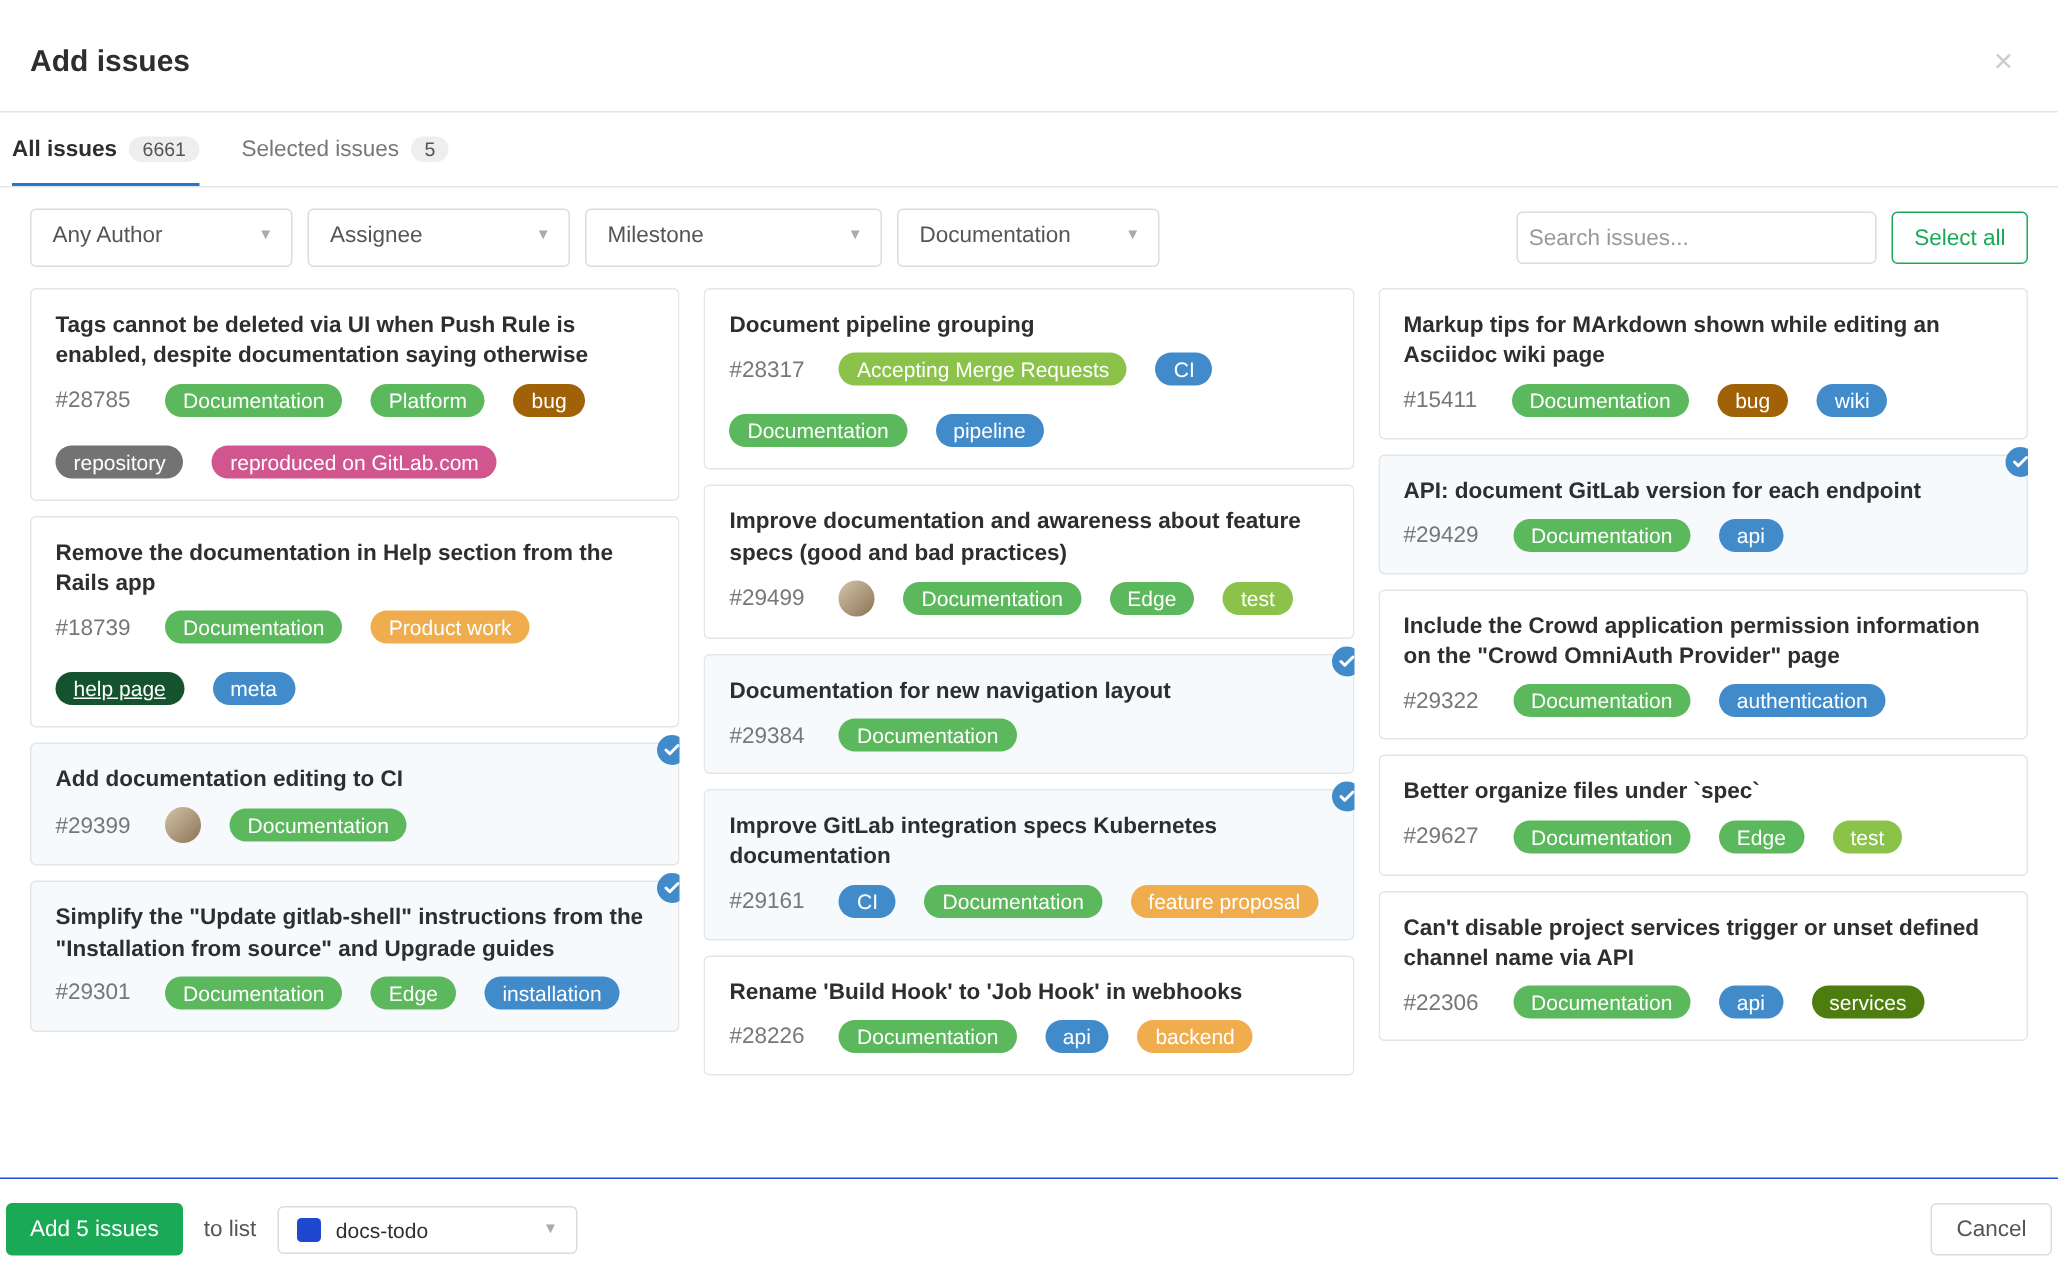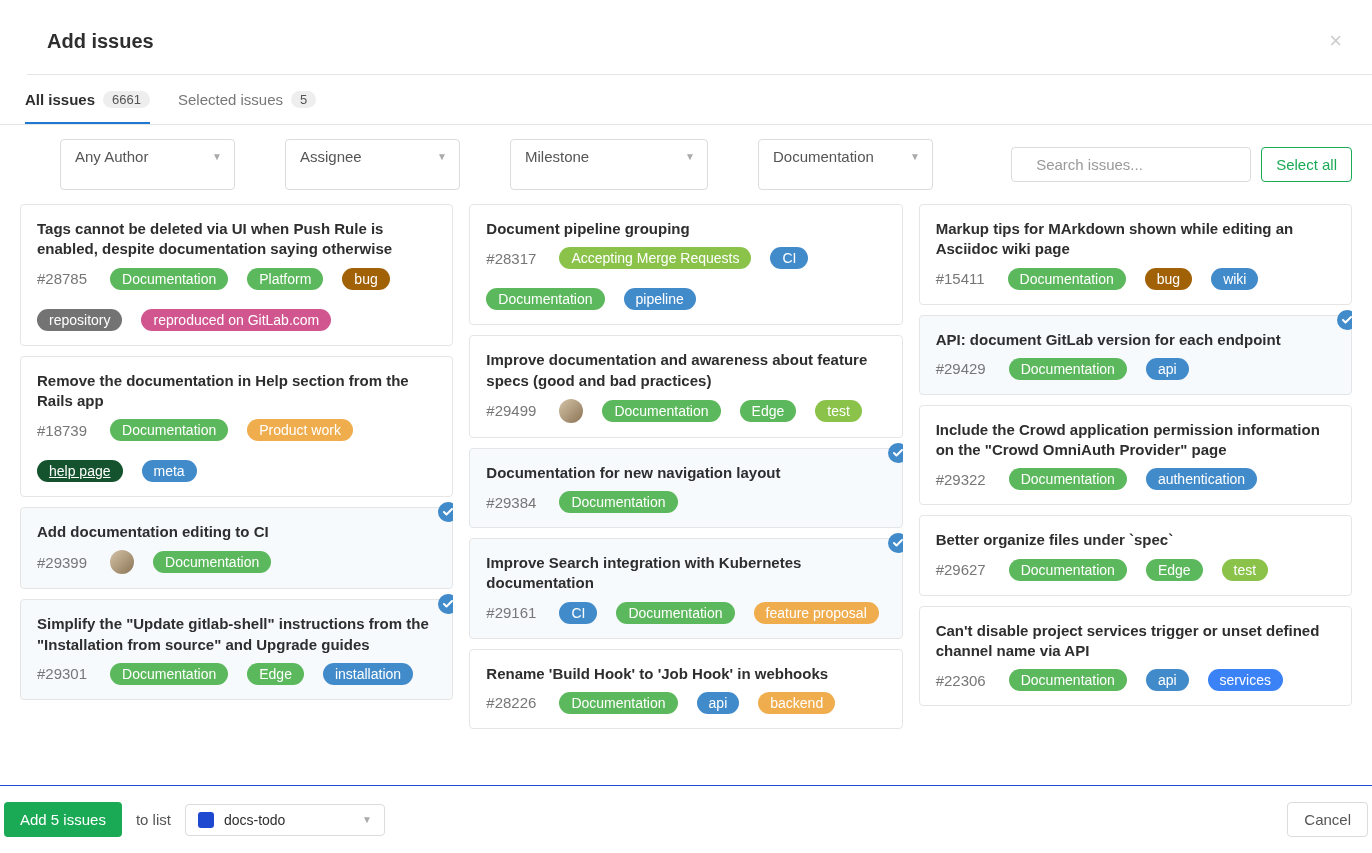--- a/index.html
+++ b/index.html
@@ -1,29 +1,29 @@
 <!DOCTYPE html>
 <html><head>
 <meta charset="utf-8">
 <style>
 * { box-sizing: border-box; margin: 0; padding: 0; }
 body { font-family: -apple-system, BlinkMacSystemFont, "Segoe UI", Helvetica, Arial, sans-serif; background: #fff; color: #2e2e2e; font-size: 14px; }
 .modal { width: 1372px; height: 853px; background: #fff; display: flex; flex-direction: column; overflow: hidden; }
-.header { padding: 24px 20px 16px; border-bottom: 1px solid #e5e5e5; display: flex; justify-content: space-between; align-items: center; margin-left: 27px; }
+.header { padding: 24px 20px 16px; border-bottom: 1px solid #e5e5e5; display: flex; justify-content: space-between; align-items: center; }
 .header h2 { font-size: 20px; font-weight: 600; color: #2e2e2e; }
 .close { font-size: 22px; color: #ccc; cursor: pointer; padding: 4px 10px; }
-.tabs { display: flex; gap: 28px; padding: 0 25px; border-bottom: 1px solid #e5e5e5; }
+.tabs { display: flex; gap: 28px; padding: 0 8px; border-bottom: 1px solid #e5e5e5; }
 .tab { padding: 16px 0 14px; cursor: pointer; color: #777; font-size: 15px; display: flex; align-items: center; gap: 8px; border-bottom: 2px solid transparent; }
 .tab.active { color: #2e2e2e; font-weight: 600; border-bottom: 2px solid #1f78d1; }
 .count { background: #eee; color: #555; border-radius: 10px; padding: 1px 9px; font-size: 13px; font-weight: 500; }
 .filters { display: flex; gap: 10px; padding: 14px 20px; align-items: center; }
-.dropdown { border: 1px solid #dcdcdc; border-radius: 4px; background: #fff; padding: 8px 12px 24px 14px; display: flex; justify-content: space-between; align-items: center; cursor: pointer; color: #555; font-size: 15px; margin-left: 40px; }
+.dropdown { border: 1px solid #dcdcdc; border-radius: 4px; background: #fff; padding: 8px 12px 12px 14px; display: flex; justify-content: space-between; align-items: center; cursor: pointer; color: #555; font-size: 15px; }
 .dropdown .chev { font-size: 10px; color: #aaa; margin-left: 8px; }
 .spread { flex: 1; }
-.search { border: 1px solid #dcdcdc; border-radius: 4px; padding: 8px 24px; width: 240px; font-size: 15px; color: #555; }
+.search { border: 1px solid #dcdcdc; border-radius: 4px; padding: 8px 7px; width: 240px; font-size: 15px; color: #555; }
 .search::placeholder { color: #999; }
 .selectall { border: 1px solid #1aaa55; color: #1aaa55; background: #fff; border-radius: 4px; padding: 8px 14px; cursor: pointer; font-size: 15px; }
 .content { flex: 1; padding: 0 20px 8px; overflow: hidden; }
 .columns { display: flex; gap: 16px; height: 100%; }
 .col { flex: 1; display: flex; flex-direction: column; gap: 10px; overflow: hidden; }
 .card { border: 1px solid #e5e5e5; border-radius: 4px; padding: 14px 16px; position: relative; background: #fff; cursor: pointer; }
 .card.selected { background: #f6fafd; }
 .card-title { font-size: 15px; font-weight: 600; color: #2e2e2e; line-height: 1.35; margin-bottom: 8px; }
 .meta { display: flex; flex-wrap: wrap; gap: 19px; align-items: center; }
 .issueno { color: #777; font-size: 15px; margin-right: 4px; }
@@ -41,21 +41,21 @@
 .l-install { background: #428BCA; }
 .l-accept { background: #8BC34A; }
 .l-ci { background: #428BCA; }
 .l-pipeline { background: #428BCA; }
 .l-test { background: #8BC34A; }
 .l-feature { background: #f0ad4e; }
 .l-api { background: #428BCA; }
 .l-backend { background: #f0ad4e; }
 .l-wiki { background: #428BCA; }
 .l-auth { background: #428BCA; }
-.l-services { background: #3b82f6; }
+.l-services { background: #4d7c0f; }
 .check { position: absolute; top: -6px; right: -6px; width: 20px; height: 20px; border-radius: 50%; background: #428BCA; display: flex; align-items: center; justify-content: center; }
 .check svg { width: 12px; height: 12px; }
 .footer { border-top: 1px solid #1d4ed8; padding: 16px 4px; display: flex; align-items: center; gap: 14px; }
 .btn-primary { background: #1aaa55; color: #fff; border: none; border-radius: 4px; padding: 9px 16px; font-size: 15px; cursor: pointer; }
 .tolist { color: #555; font-size: 15px; }
 .list-dd { border: 1px solid #dcdcdc; border-radius: 4px; padding: 7px 12px; display: flex; align-items: center; gap: 10px; width: 200px; justify-content: space-between; cursor: pointer; }
 .list-dd .sq { width: 16px; height: 16px; background: #1f48d1; border-radius: 3px; }
 .btn-cancel { margin-left: auto; border: 1px solid #dcdcdc; background: #fff; border-radius: 4px; padding: 8px 16px; font-size: 15px; cursor: pointer; color: #555; }
 </style>
 </head>
@@ -184,21 +184,21 @@
               <span class="issueno">#29384</span>
               <span class="label l-doc">Documentation</span>
             </div>
           </div>
           <div class="card selected">
             <div class="check">
               <svg viewBox="0 0 12 12">
                 <path d="M2 6l2.5 2.5L10 3" stroke="#fff" stroke-width="2" fill="none" stroke-linecap="round" stroke-linejoin="round"></path>
               </svg>
             </div>
-            <div class="card-title">Improve Search integration with Kubernetes documentation</div>
+            <div class="card-title">Improve GitLab integration specs Kubernetes documentation</div>
             <div class="meta">
               <span class="issueno">#29161</span>
               <span class="label l-ci">CI</span>
               <span class="label l-doc">Documentation</span>
               <span class="label l-feature">feature proposal</span>
             </div>
           </div>
           <div class="card">
             <div class="card-title">Rename 'Build Hook' to 'Job Hook' in webhooks</div>
             <div class="meta">

